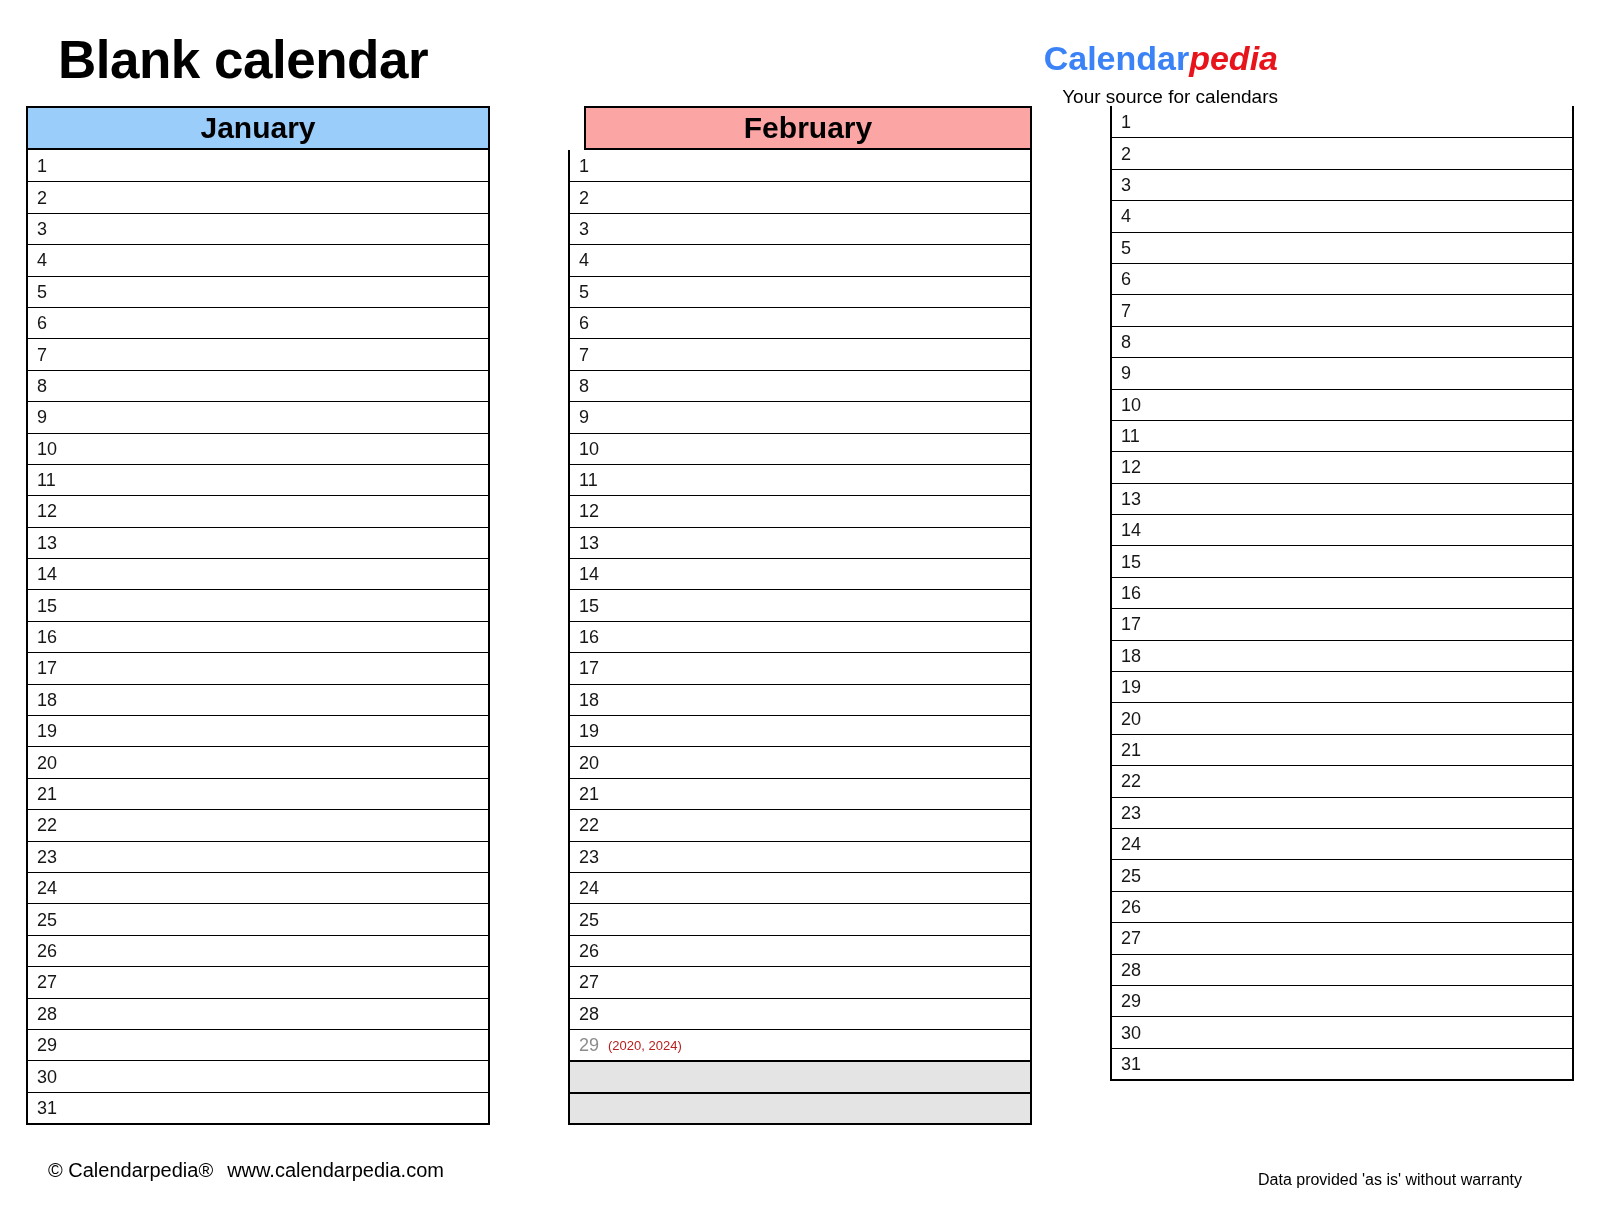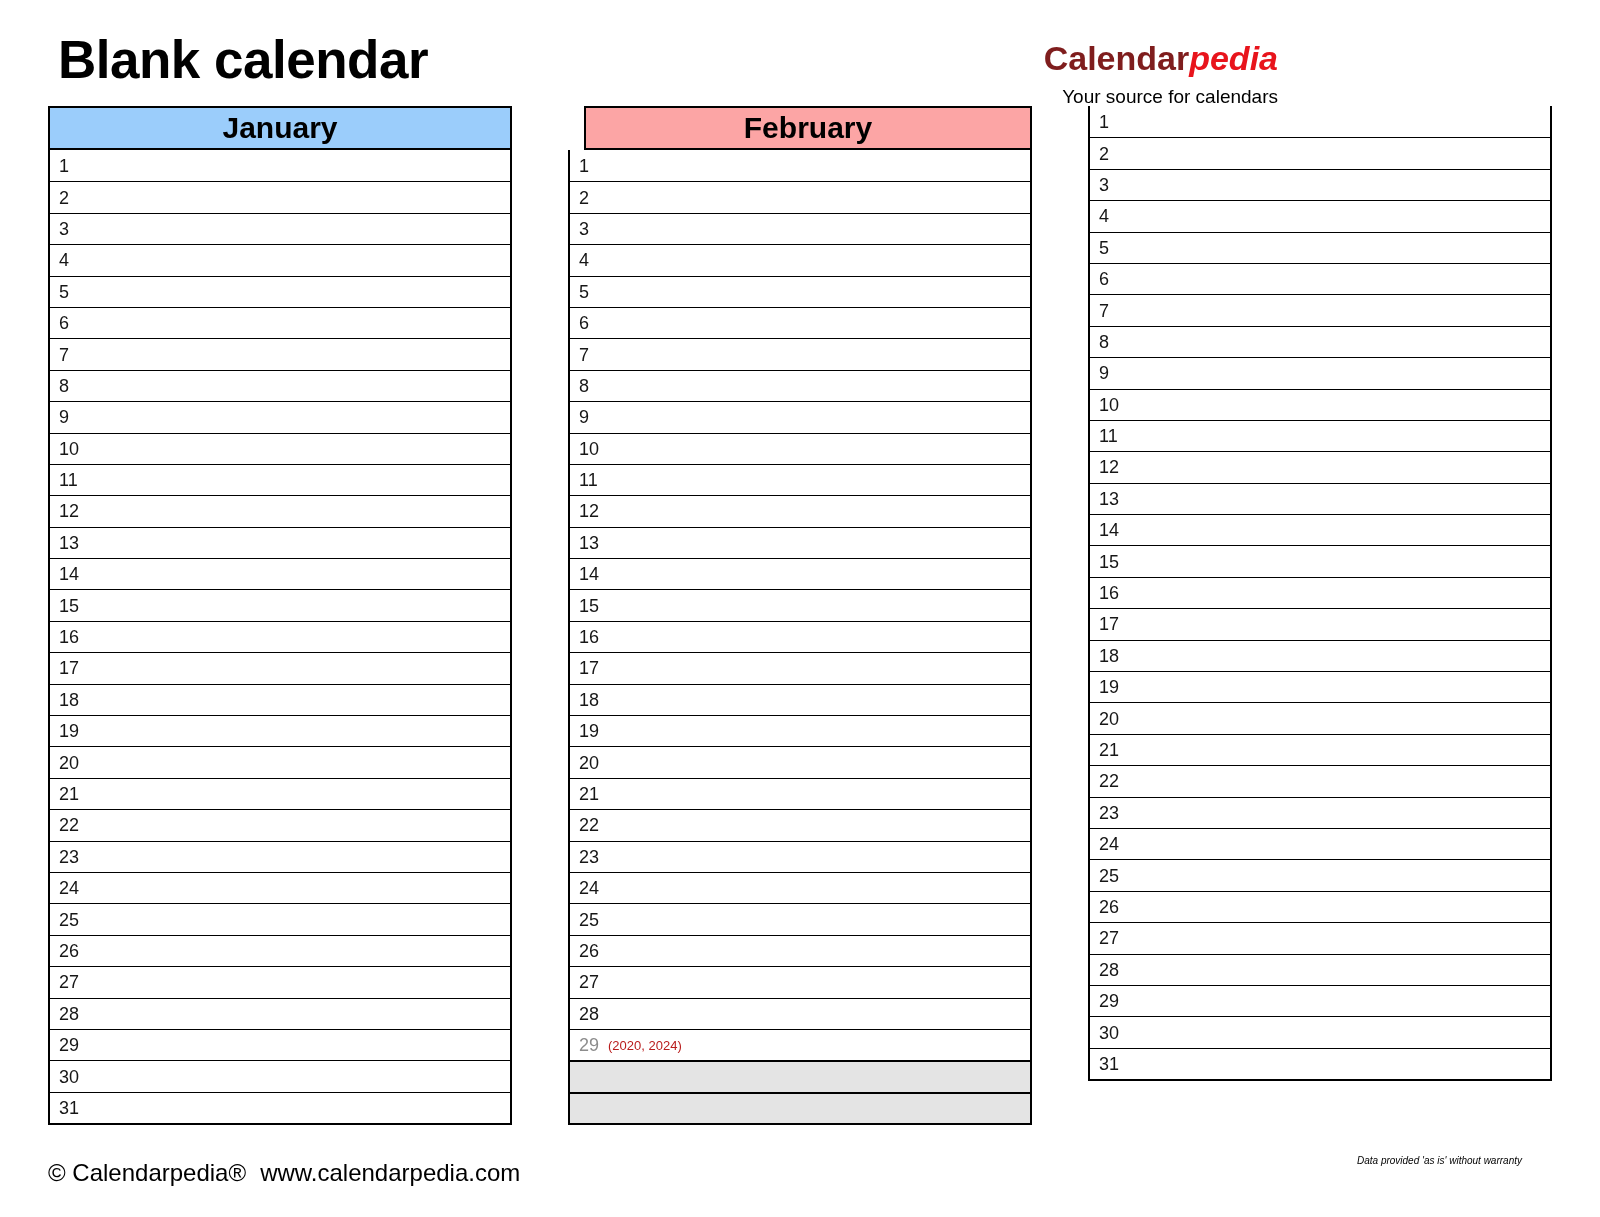--- a/index.html
+++ b/index.html
@@ -39,39 +39,39 @@
     right: 78px;
     top: 28px;
     text-align: right;
     line-height: 1;
   }
   .brand-line1 {
     font-size: 34px;
     font-weight: bold;
     white-space: nowrap;
   }
-  .brand-word-a { color: #7f1d1d; text-align: center; }
+  .brand-word-a { color: #3b82f6; text-align: center; }
   .brand-word-b { color: #e8141c; font-style: italic; }
   .brand-line2 {
     font-size: 19px;
     color: #000000;
     margin-top: 12px;
     white-space: nowrap;
     font-weight: normal;
   }
 
   
   .months {
     position: absolute;
     left: 0;
     top: 106px;
     width: 1600px;
     display: flex;
     justify-content: space-between;
-    padding: 0 48px;
+    padding: 0 26px;
   }
   .month-col {
     width: 464px;
   }
   .month-head {
     height: 44px;
     border: 2px solid #000000;
     display: flex;
     align-items: center;
     justify-content: center;
@@ -115,31 +115,30 @@
     left: 0;
     top: 1155px;
     width: 1600px;
     height: 46px;
     padding: 0 48px;
   }
   .footer-left {
     position: absolute;
     left: 48px;
     top: 4px;
-    font-size: 24px;
+    font-size: 20px;
     white-space: nowrap;
   }
   .footer-sep { display: inline-block; width: 14px; }
   .footer-right {
     position: absolute;
     right: 78px;
-    top: 0px;
-    font-size: 10px;
+    top: 16px;
+    font-size: 16px;
     white-space: nowrap;
-    font-style: italic;
   }
 </style>
 </head>
 <body>
 
 <div class="page-header">
   <div class="page-title">Blank calendar</div>
 
   <div class="brand">
     <div class="brand-line1">

